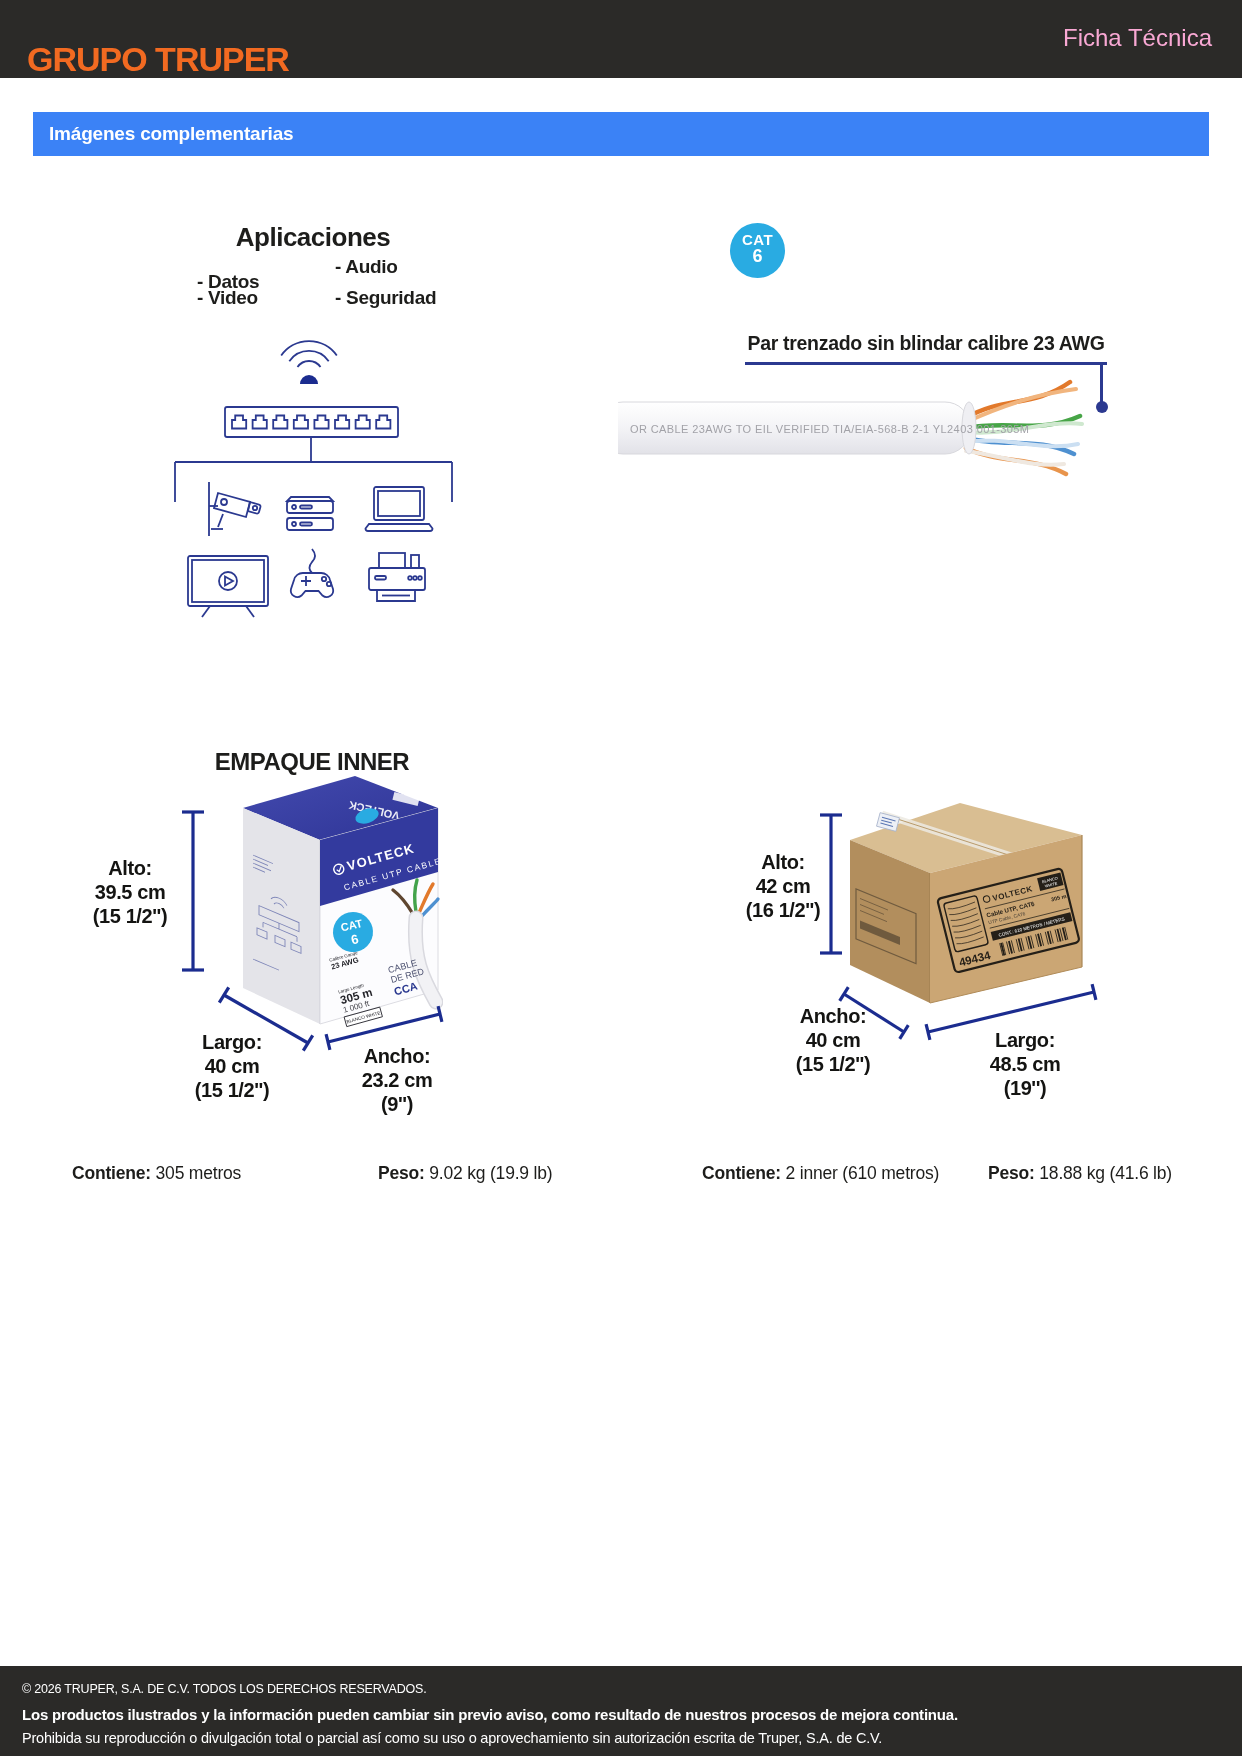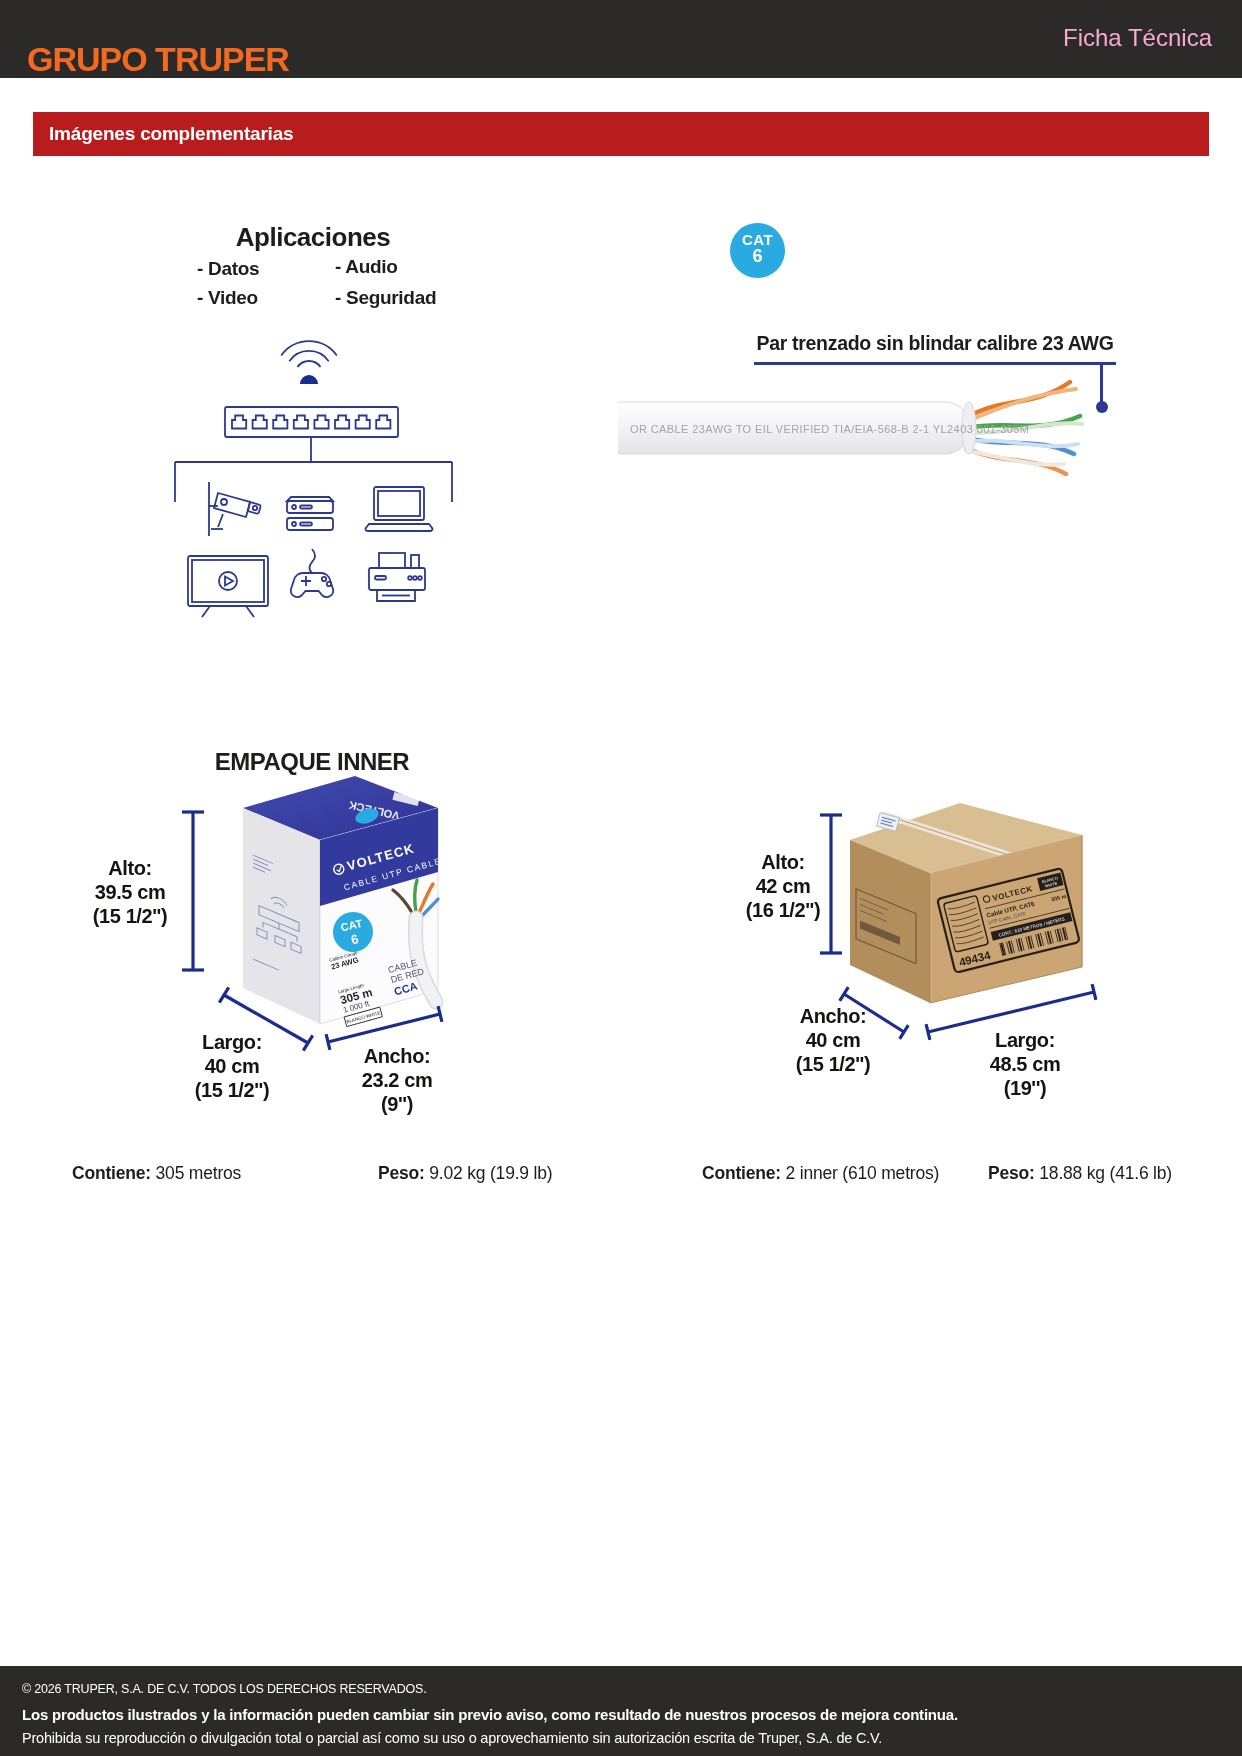--- a/index.html
+++ b/index.html
@@ -4,28 +4,28 @@
 <style>
   html,body{margin:0;padding:0;background:#ffffff;}
   #page{position:relative;width:1242px;height:1756px;background:#ffffff;overflow:hidden;
         font-family:"Liberation Sans", sans-serif;color:#1d1d1b;margin:0 auto;}
   .abs{position:absolute;}
   
   .hdr{left:0;top:0;width:1242px;height:78px;background:#2b2a28;}
   .brand{left:27px;top:20px;font-size:34px;font-weight:bold;letter-spacing:-1px;color:#f26a21;margin-top:20px;}
   .doctype{right:30px;top:24px;font-size:24px;color:#f9a8d4;}
   
-  .secbar{left:33px;top:112px;width:1176px;height:44px;background:#b91c1c;}
+  .secbar{left:33px;top:112px;width:1176px;height:44px;background:#3b82f6;}
   .secbar .lbl{left:16px;top:11px;font-size:19px;font-weight:bold;color:#ffffff;letter-spacing:-0.2px;}
   
   .apps-title{left:153px;top:222px;width:320px;text-align:center;font-size:26px;font-weight:bold;letter-spacing:-0.5px;}
   .app-item{font-size:19px;font-weight:bold;letter-spacing:-0.3px;}
   
   .callout{left:745px;top:332px;width:362px;text-align:center;font-size:19.5px;font-weight:bold;
-           letter-spacing:-0.3px;white-space:nowrap;border-bottom:3px solid #2b3990;padding-bottom:7px;margin-left:9px;}
+           letter-spacing:-0.3px;white-space:nowrap;border-bottom:3px solid #2b3990;padding-bottom:7px;}
   .leader-v{left:1100px;top:364px;width:3px;height:38px;background:#2b3990;}
   .leader-dot{left:1096px;top:401px;width:12px;height:12px;border-radius:50%;background:#2b3990;}
   
   .catbadge{left:730px;top:223px;width:55px;height:55px;border-radius:50%;background:#29abe2;
             color:#fff;text-align:center;font-weight:bold;}
   .catbadge .l1{margin-top:9px;font-size:15px;line-height:15px;letter-spacing:0.5px;}
   .catbadge .l2{font-size:18px;line-height:19px;}
   
   .pack-title{width:320px;text-align:center;font-size:24px;font-weight:bold;letter-spacing:-0.5px;}
   
@@ -49,21 +49,21 @@
   <div class="abs hdr">
     <div class="abs brand">GRUPO TRUPER</div>
     <div class="abs doctype">Ficha Técnica</div>
   </div>
 
   <div class="abs secbar">
     <div class="abs lbl">Imágenes complementarias</div>
   </div>
 
   <div class="abs apps-title">Aplicaciones</div>
-  <div class="abs app-item" style="left:197px;top:258px;">- Datos</div>
+  <div class="abs app-item" style="left:197px;top:271px;">- Datos</div>
   <div class="abs app-item" style="left:197px;top:287px;">- Video</div>
   <div class="abs app-item" style="left:335px;top:256px;">- Audio</div>
   <div class="abs app-item" style="left:335px;top:287px;">- Seguridad</div>
 
   <svg class="abs" style="left:170px;top:335px;" width="292" height="292" viewBox="0 0 292 292">
     <g stroke="#2b3990" stroke-width="1.8" fill="none">
 
       <g>
         <path d="M111.2,20.5 A34,34 0 0 1 166.8,20.5"></path>
         <path d="M119.3,26.2 A24,24 0 0 1 158.7,26.2"></path>

